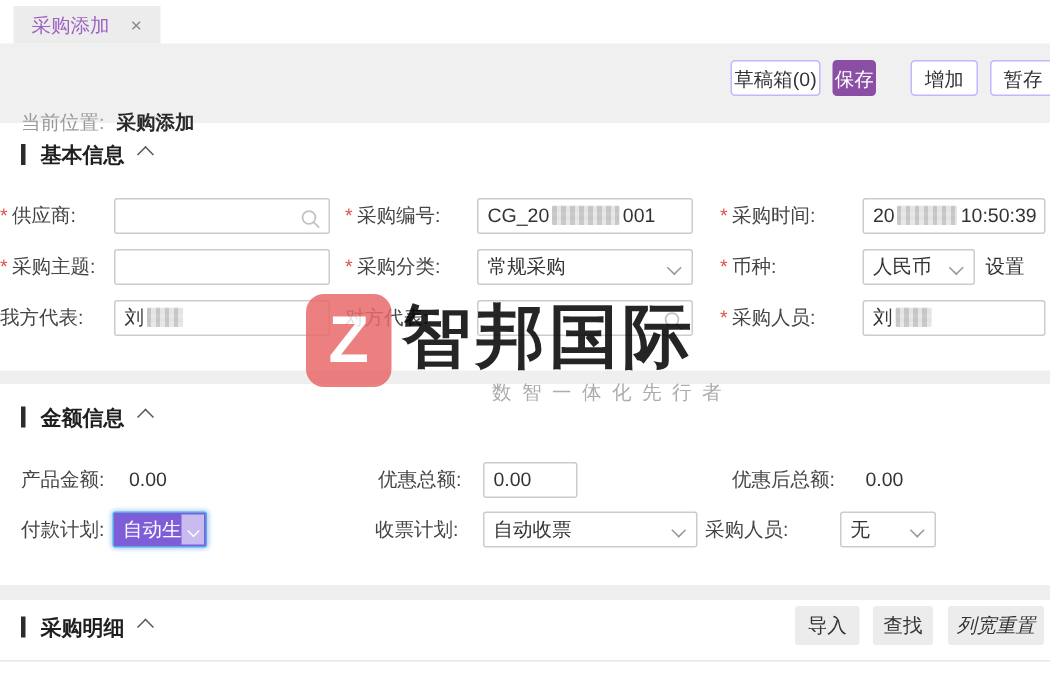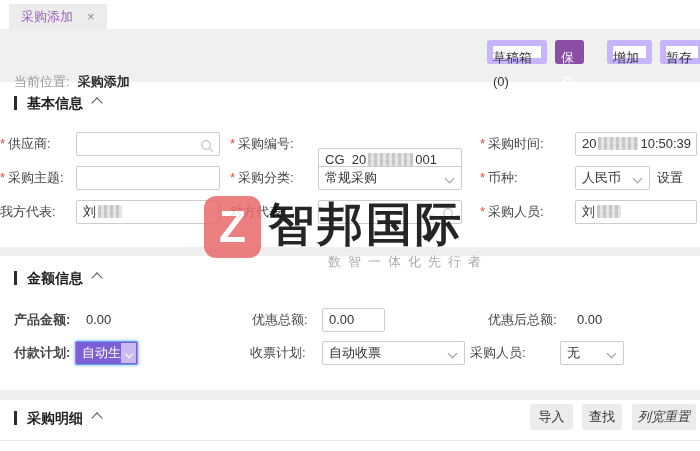--- a/index.html
+++ b/index.html
@@ -7,32 +7,32 @@
        font-family:"Liberation Sans","DejaVu Sans",sans-serif;font-size:13px;color:#333;background:#fff;border-radius:11px;}
   
   .tabbar{position:absolute;left:0;top:0;width:700px;height:29px;background:#fff;}
   .tab{position:absolute;left:9px;top:4px;height:25px;line-height:25px;background:#ececec;
        padding:0 12px;color:#9d62c0;font-size:13px;}
   .tab .close{color:#8a8a8a;margin-left:14px;font-size:13px;cursor:pointer;}
   
   .hband{position:absolute;left:0;top:29px;width:700px;height:53px;background:#f0f0f0;}
   .crumb{position:absolute;left:14px;top:44px;color:#999;}
   .crumb b{color:#2b2b2b;margin-left:8px;font-weight:bold;}
-  .btn{position:absolute;top:40px;height:24px;line-height:24px;background:#fff;border:6px solid #c4b5fd;
-       border-radius:3px;color:#333;font-size:13px;box-sizing:border-box;cursor:pointer;}
+  .btn{position:absolute;top:40px;height:24px;line-height:24px;background:#fff;border:1px solid #c4b5fd;
+       border-radius:3px;text-align:center;color:#333;font-size:13px;box-sizing:border-box;cursor:pointer;}
   .btn.primary{background:#8a4fa5;border-color:#8a4fa5;color:#fff;}
   
   .sec{position:absolute;left:14px;height:16px;line-height:16px;font-weight:bold;font-size:14px;color:#1f1f1f;}
   .secbar{display:inline-block;width:3px;height:14px;background:#2b2b2b;vertical-align:-2px;margin-right:10px;}
   .chev-up{display:inline-block;width:7px;height:7px;border-left:1.5px solid #555;border-top:1.5px solid #555;
        transform:rotate(45deg);margin-left:10px;vertical-align:1px;}
   .band{position:absolute;left:0;width:700px;background:#efefef;}
   
   .lbl{position:absolute;height:24px;line-height:24px;color:#454545;text-align:left;white-space:nowrap;}
-  .lbl.l{text-align:right;font-weight:bold;}
+  .lbl.l{text-align:right;}
   .star{color:#e0504a;margin-right:3px;}
   .inp{position:absolute;height:24px;line-height:22px;border:1px solid #ccc;border-radius:2px;background:#fff;
        box-sizing:border-box;padding:0 6px;color:#333;white-space:nowrap;overflow:hidden;}
   .sel .cdown{position:absolute;right:8px;top:8px;width:6px;height:6px;border-right:1.3px solid #999;
        border-bottom:1.3px solid #999;transform:rotate(45deg);}
   .sel-purple{background:#7d5ed8;border:1px solid #5aa6e6;color:#fff;box-shadow:0 0 3px 1px rgba(100,170,235,.55);}
   .sel-purple .abox{position:absolute;right:1px;top:1px;bottom:1px;width:15px;background:#c9bbf0;}
   .sel-purple .abox .cdown{position:absolute;right:4px;top:8px;width:5px;height:5px;border-right:1.3px solid #fff;
        border-bottom:1.3px solid #fff;transform:rotate(45deg);}
   .mag{position:absolute;right:5px;top:5px;}
@@ -80,21 +80,21 @@
 
   <div class="lbl" style="left:0;top:132px;width:72px;"><span class="star">*</span><span>供应商:</span></div>
   <div class="inp" style="left:76px;top:132px;width:144px;">
     <span class="mag"><svg width="14" height="14" viewBox="0 0 14 14">
           <circle cx="6" cy="6" r="4.3" fill="none" stroke="#c2c2c2" stroke-width="1.2"></circle>
           <line x1="9.4" y1="9.4" x2="12.8" y2="12.8" stroke="#c2c2c2" stroke-width="1.2"></line>
         </svg></span>
   </div>
 
   <div class="lbl" style="left:230px;top:132px;width:80px;"><span class="star">*</span><span>采购编号:</span></div>
-  <div class="inp" style="left:318px;top:132px;width:144px;margin-top:16px;">
+  <div class="inp" style="left:318px;top:132px;width:144px;">
     <span>CG_20</span><span class="mosaic" style="width:45px;"></span><span>001</span>
   </div>
 
   <div class="lbl" style="left:480px;top:132px;width:88px;"><span class="star">*</span><span>采购时间:</span></div>
   <div class="inp" style="left:575px;top:132px;width:122px;">
     <span>20</span><span class="mosaic" style="width:40px;"></span><span>10:50:39</span>
   </div>
 
   <div class="lbl" style="left:0;top:166px;width:72px;"><span class="star">*</span><span>采购主题:</span></div>
   <div class="inp" style="left:76px;top:166px;width:144px;"></div>

